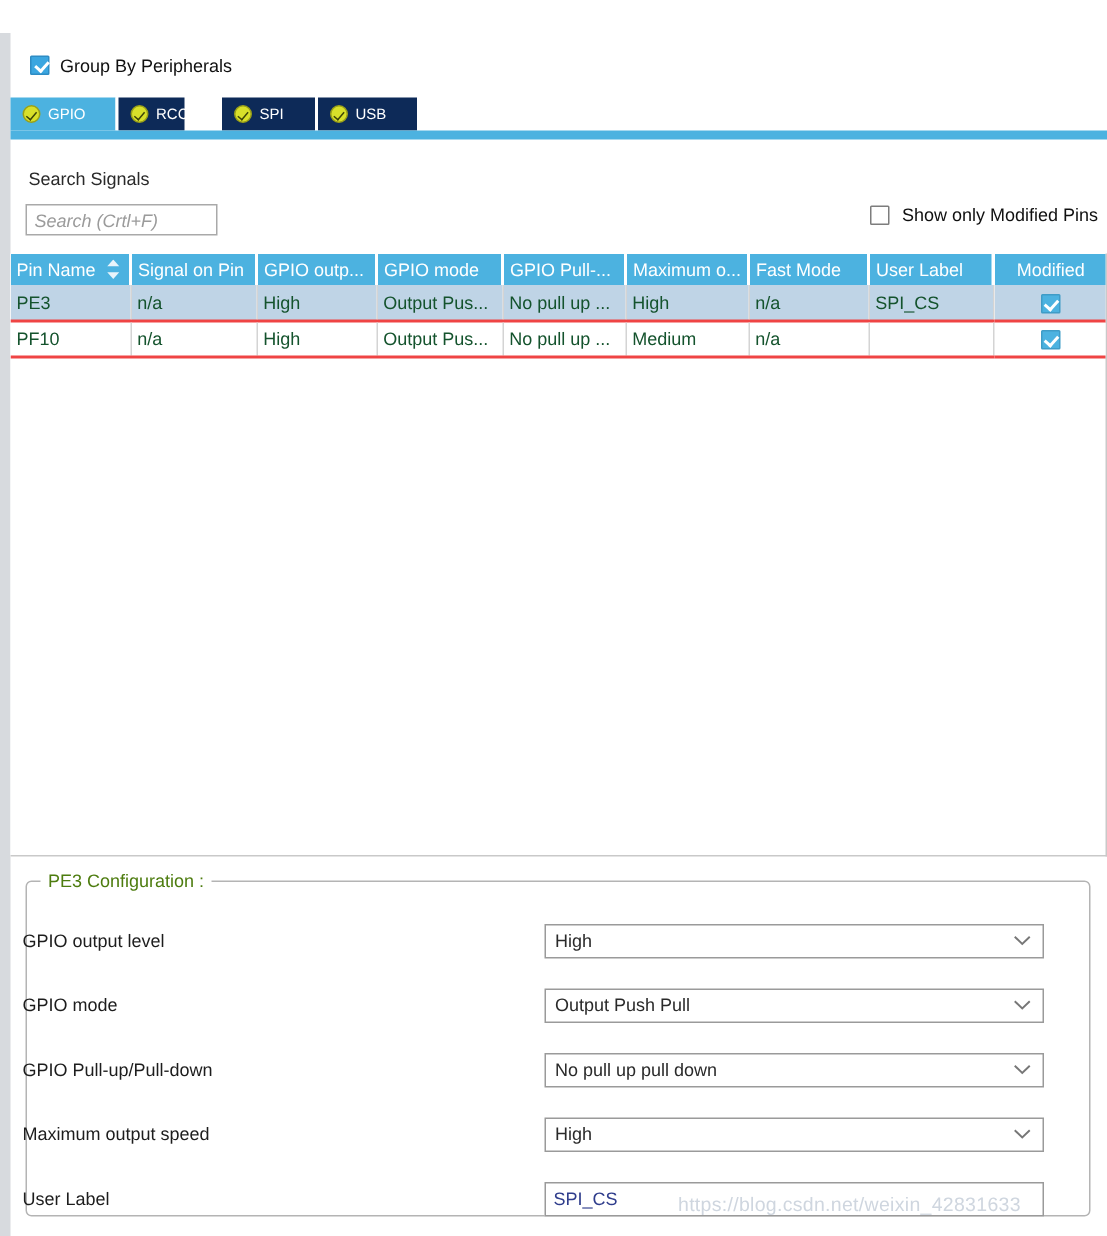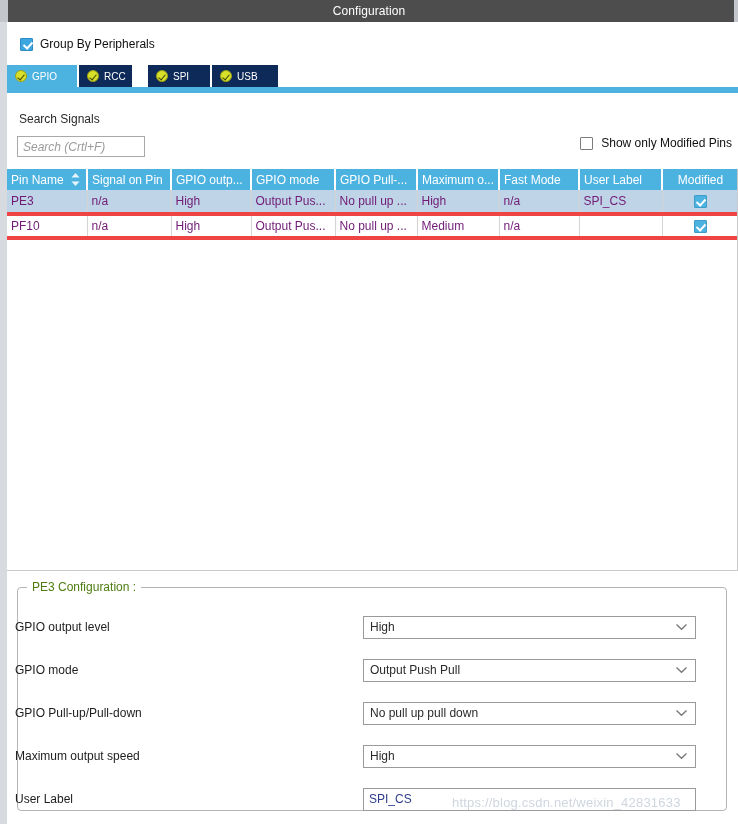--- a/index.html
+++ b/index.html
@@ -38,21 +38,21 @@
     background: #d7dade;
   }
   .right-strip {
     position: absolute; right: 0; top: 22px; width: 2px; height: 802px;
     background: #ffffff;
   }
 
   
   .groupby {
     position: absolute; left: 20px; top: 37px;
-    display: flex; align-items: flex-end; gap: 7px;
+    display: flex; align-items: flex-start; gap: 7px;
   }
   .cb {
     width: 13px; height: 13px; flex: none;
     border: 1px solid #3c9dd0; background: #ffffff;
     display: inline-block; position: relative; border-radius: 1px;
   }
   .cb.checked { background: #3ba6e0; border-color: #2e8cc4; }
   .cb.checked::after {
     content: ""; position: absolute; left: 3.5px; top: 1px;
     width: 4px; height: 7px;
@@ -130,24 +130,24 @@
     border-right: 2px solid #ffffff;
     overflow: hidden; white-space: nowrap;
   }
   table.pins th:last-child { border-right: none; text-align: center; padding: 0; }
   table.pins th.th-sorted { position: relative; margin-left: 34px; }
   .sort-ind {
     position: absolute; right: 6px; top: 4px;
     width: 9px; height: 13px;
   }
   table.pins td {
-    height: 24px; font-size: 12px; color: #701a75;
+    height: 24px; font-size: 12px; color: #14532d;
     padding: 0 0 0 4px;
     border-right: 1px solid #d4d4d4;
-    border-bottom: 4px solid #ef4444;
+    border-bottom: 2px solid #ef4444;
     overflow: hidden; white-space: nowrap; text-overflow: clip;
   }
   table.pins td:last-child { border-right: none; text-align: center; padding: 0; }
   tr.row-selected td { background: #bfd4e6; }
   tr.row-plain td { background: #ffffff; }
   .cellcb {
     width: 13px; height: 13px; display: inline-block; position: relative;
     background: #4cb2e0; border: 1px solid #3f9cc7; border-radius: 1px;
     vertical-align: middle;
   }
@@ -198,41 +198,36 @@
     position: absolute; left: 452px; top: 795px;
     font-size: 13px; color: #cfd6df; letter-spacing: .2px;
     white-space: nowrap; pointer-events: none; user-select: none;
   }
 </style>
 </head>
 <body>
 
 <div id="root">
 
-  <div class="titlebar">
-    <div class="tb-left-cap"></div>
-    <span class="tb-label">Configuration</span>
-    <div class="tb-right-cap"></div>
-  </div>
 
   <div class="left-strip"></div>
   <div class="right-strip"></div>
 
   <div class="groupby">
     <span class="cb checked"></span>
     <span class="groupby-label">Group By Peripherals</span>
   </div>
 
   <div class="tabbar">
     <div class="tab active" style="left:0px;width:70px;">
       <span class="tick"></span>
       <span>GPIO</span>
     </div>
     <div class="tab-sep" style="left:70px;"></div>
-    <div class="tab inactive" style="left:72px;width:53px;">
+    <div class="tab inactive" style="left:72px;width:44px;">
       <span class="tick"></span>
       <span>RCC</span>
     </div>
     <div class="tab-sep" style="left:139px;"></div>
     <div class="tab inactive" style="left:141px;width:62px;">
       <span class="tick"></span>
       <span>SPI</span>
     </div>
     <div class="tab-sep" style="left:203px;"></div>
     <div class="tab inactive" style="left:205px;width:66px;">

